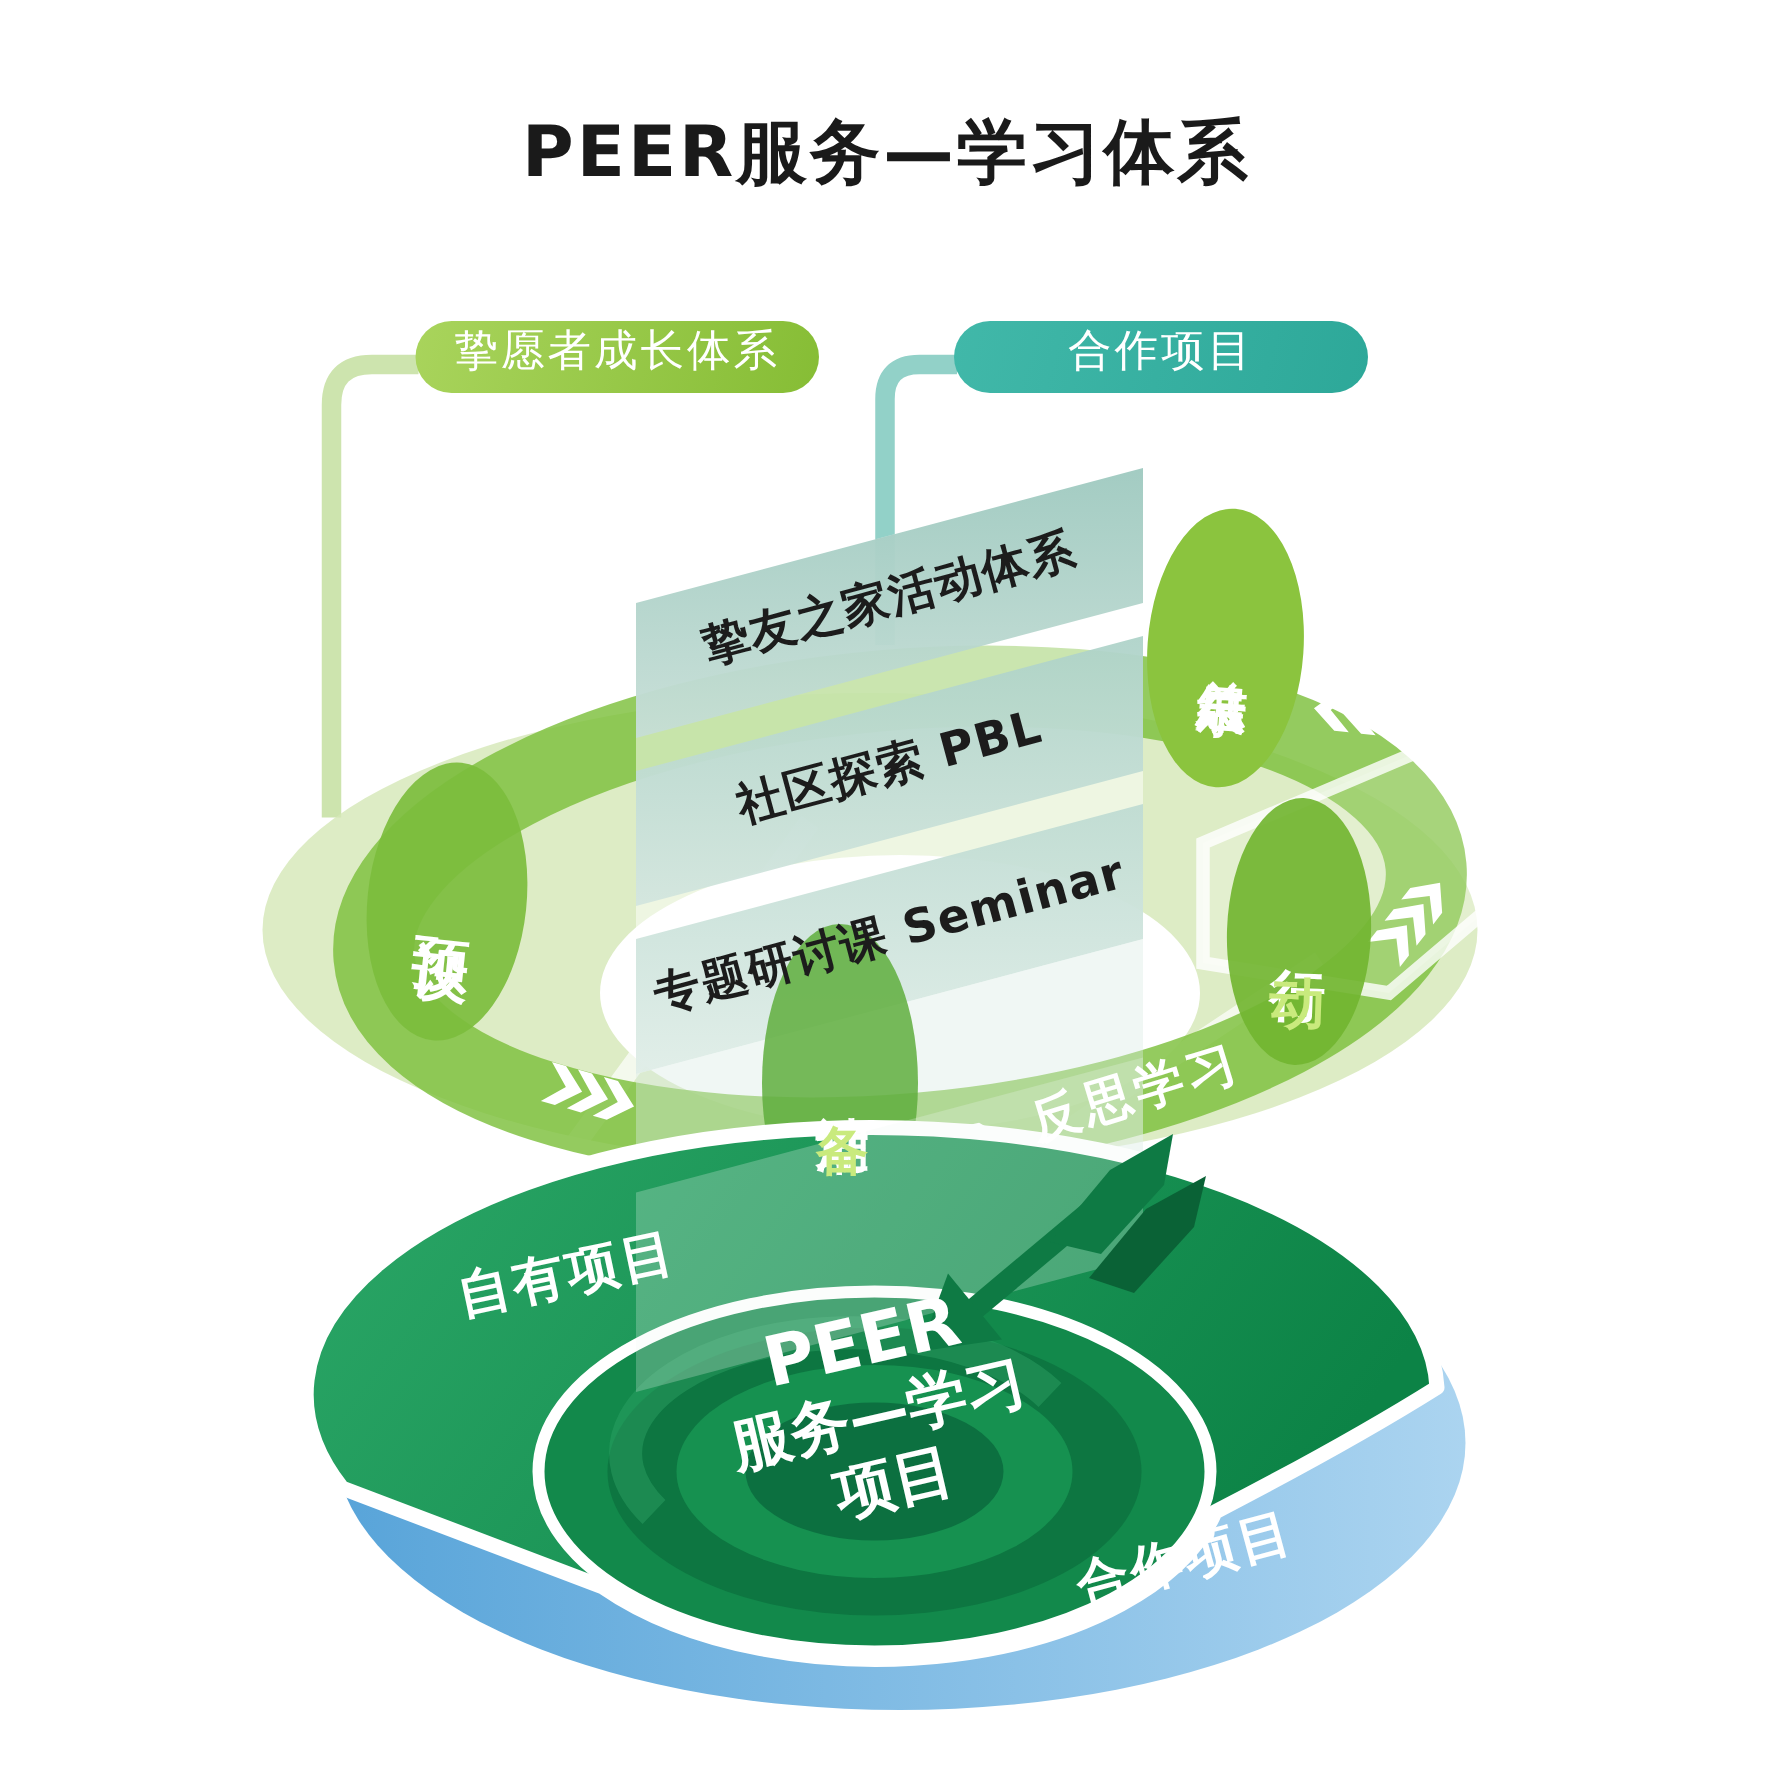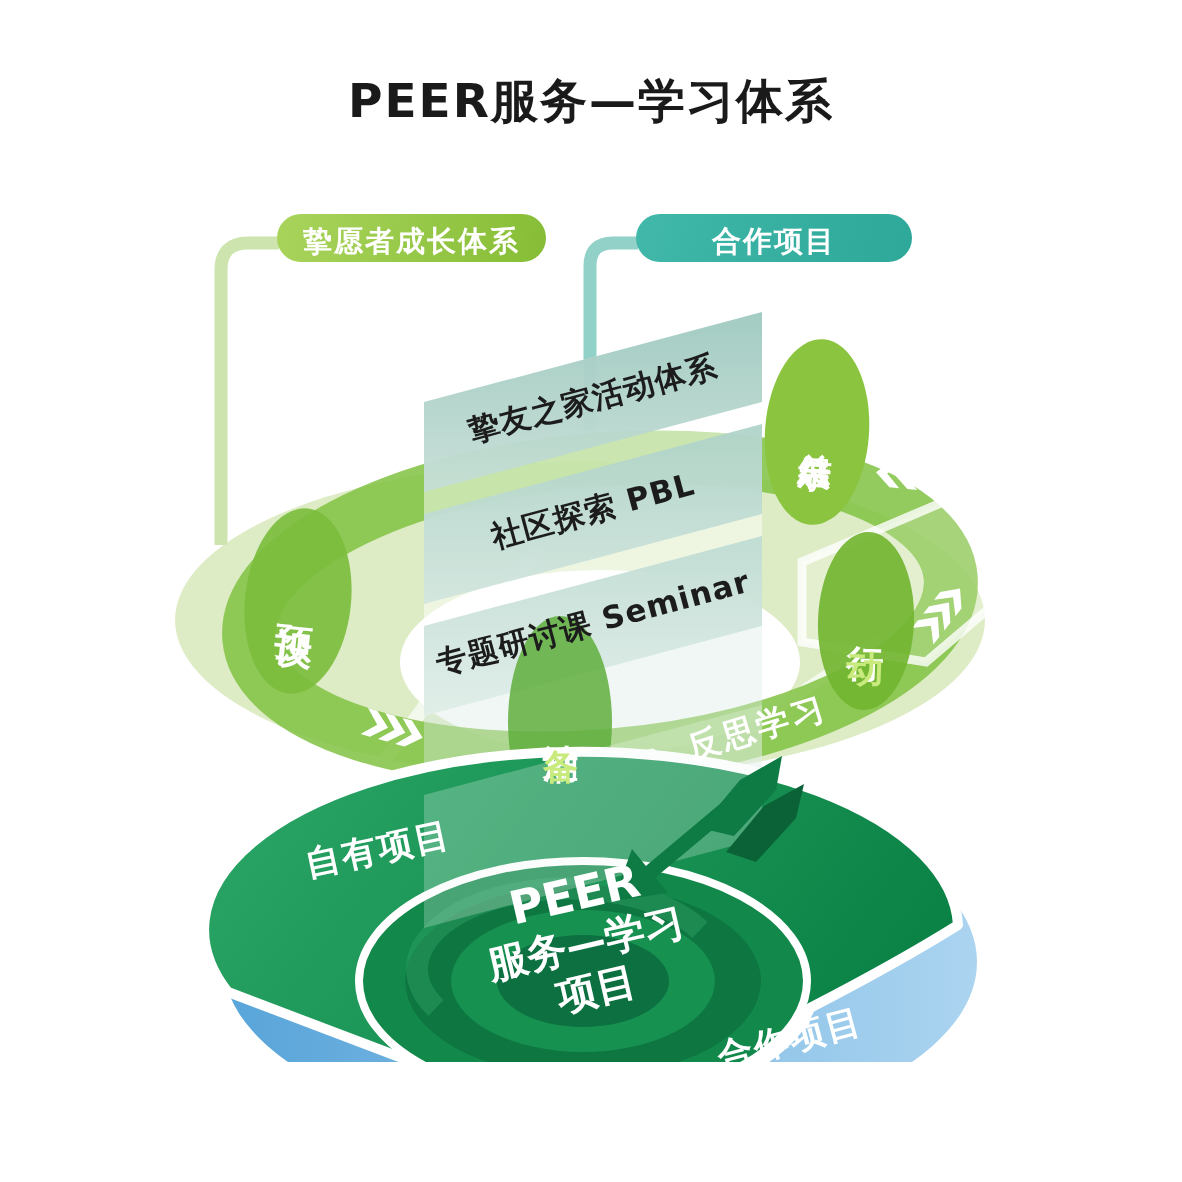--- a/index.html
+++ b/index.html
@@ -1,28 +1,28 @@
 <!DOCTYPE html>
 <html><head>
 <meta charset="utf-8">
 <style>
   html,body{margin:0;padding:0;background:#ffffff;}
   .stage{
-    position:relative;width:1182px;height:1062px;background:#ffffff;overflow:hidden;
+    position:relative;width:1182px;height:1182px;background:#ffffff;overflow:hidden;
     font-family:"DejaVu Sans","Liberation Sans",sans-serif;
   }
   .stage svg{position:absolute;left:0;top:0;}
   .txt{position:absolute;color:#ffffff;font-weight:bold;white-space:nowrap;}
   .page-title{
     position:absolute;left:0;right:0;top:70px;text-align:center;
     font-size:47px;font-weight:bold;color:#1a1a1a;letter-spacing:2px;white-space:nowrap;
   }
   .pill{
-    position:absolute;height:48px;border-radius:26px;display:flex;align-items:flex-end;justify-content:center;
-    color:#ffffff;font-weight:bold;font-size:29px;letter-spacing:2px;
+    position:absolute;height:48px;border-radius:26px;display:flex;align-items:flex-start;justify-content:center;
+    color:#ffffff;font-weight:normal;font-size:29px;letter-spacing:2px;
   }
   .pill-volunteer{left:277px;top:214px;width:269px;background:linear-gradient(105deg,#a9d45c,#86bd35);}
   .pill-course{left:636px;top:214px;width:276px;background:linear-gradient(105deg,#41b8a9,#2da899);}
   .band-label{
     position:absolute;width:344px;text-align:center;color:#1c1c1c;font-weight:600;
     font-size:31px;letter-spacing:1px;transform:rotate(-15deg);white-space:nowrap;
   }
   .vlabel{
     position:absolute;writing-mode:vertical-rl;text-orientation:upright;
     color:#ffffff;font-weight:bold;text-align:center;white-space:nowrap;

